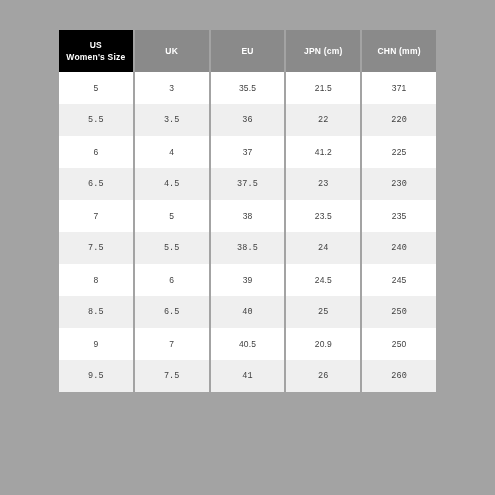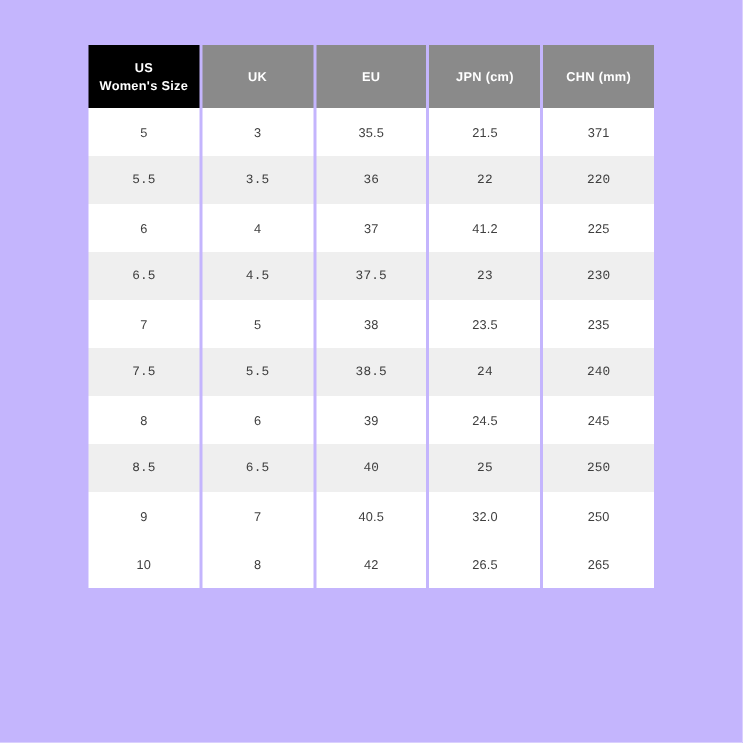--- a/index.html
+++ b/index.html
@@ -11,21 +11,21 @@
     height: 495px;
     background: #ffffff;
     font-family: "Liberation Sans", sans-serif;
     -webkit-font-smoothing: antialiased;
   }
 
   #size-chart-page {
     position: relative;
     width: 495px;
     height: 495px;
-    background: #c4b5fd;
+    background: #a3a3a3;
     overflow: hidden;
   }
 
   .size-table {
     position: absolute;
     left: 57px;
     top: 30px;
     width: 381px;
     border-collapse: separate;
     border-spacing: 2px 0;
@@ -162,26 +162,26 @@
           <td>8.5</td>
           <td>6.5</td>
           <td>40</td>
           <td>25</td>
           <td>250</td>
         </tr>
         <tr>
           <td>9</td>
           <td>7</td>
           <td>40.5</td>
-          <td>32.0</td>
+          <td>20.9</td>
           <td>250</td>
         </tr>
-        <tr>
-          <td>10</td>
-          <td>8</td>
-          <td>42</td>
-          <td>26.5</td>
-          <td>265</td>
+        <tr class="alt">
+          <td>9.5</td>
+          <td>7.5</td>
+          <td>41</td>
+          <td>26</td>
+          <td>260</td>
         </tr>
       </tbody>
   </table>
 
 </div>
 
 </body></html>

